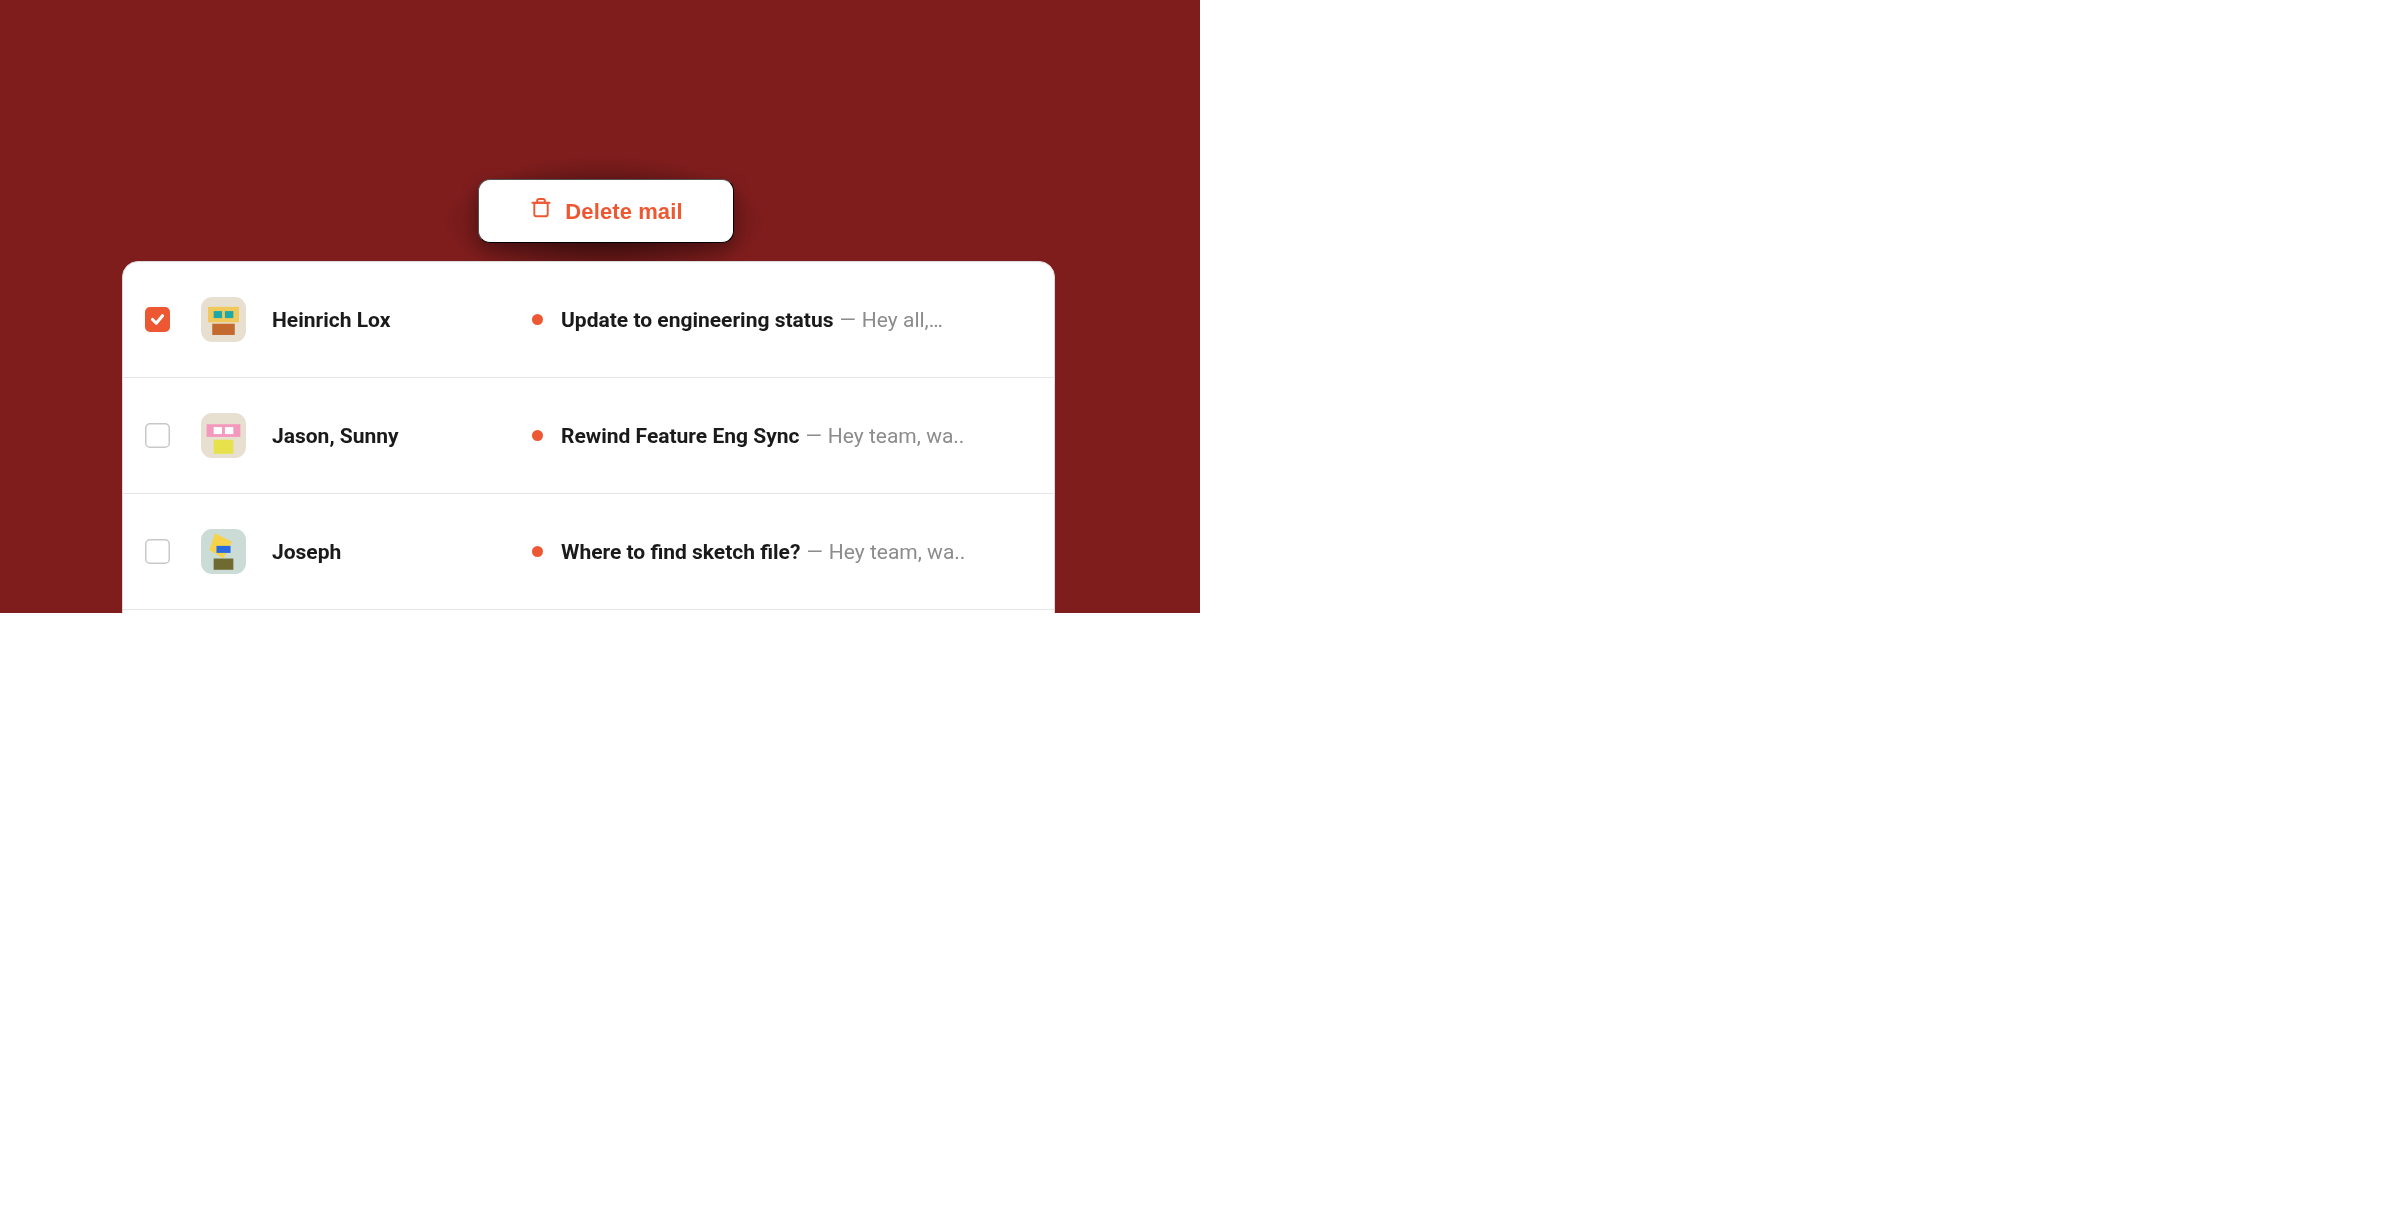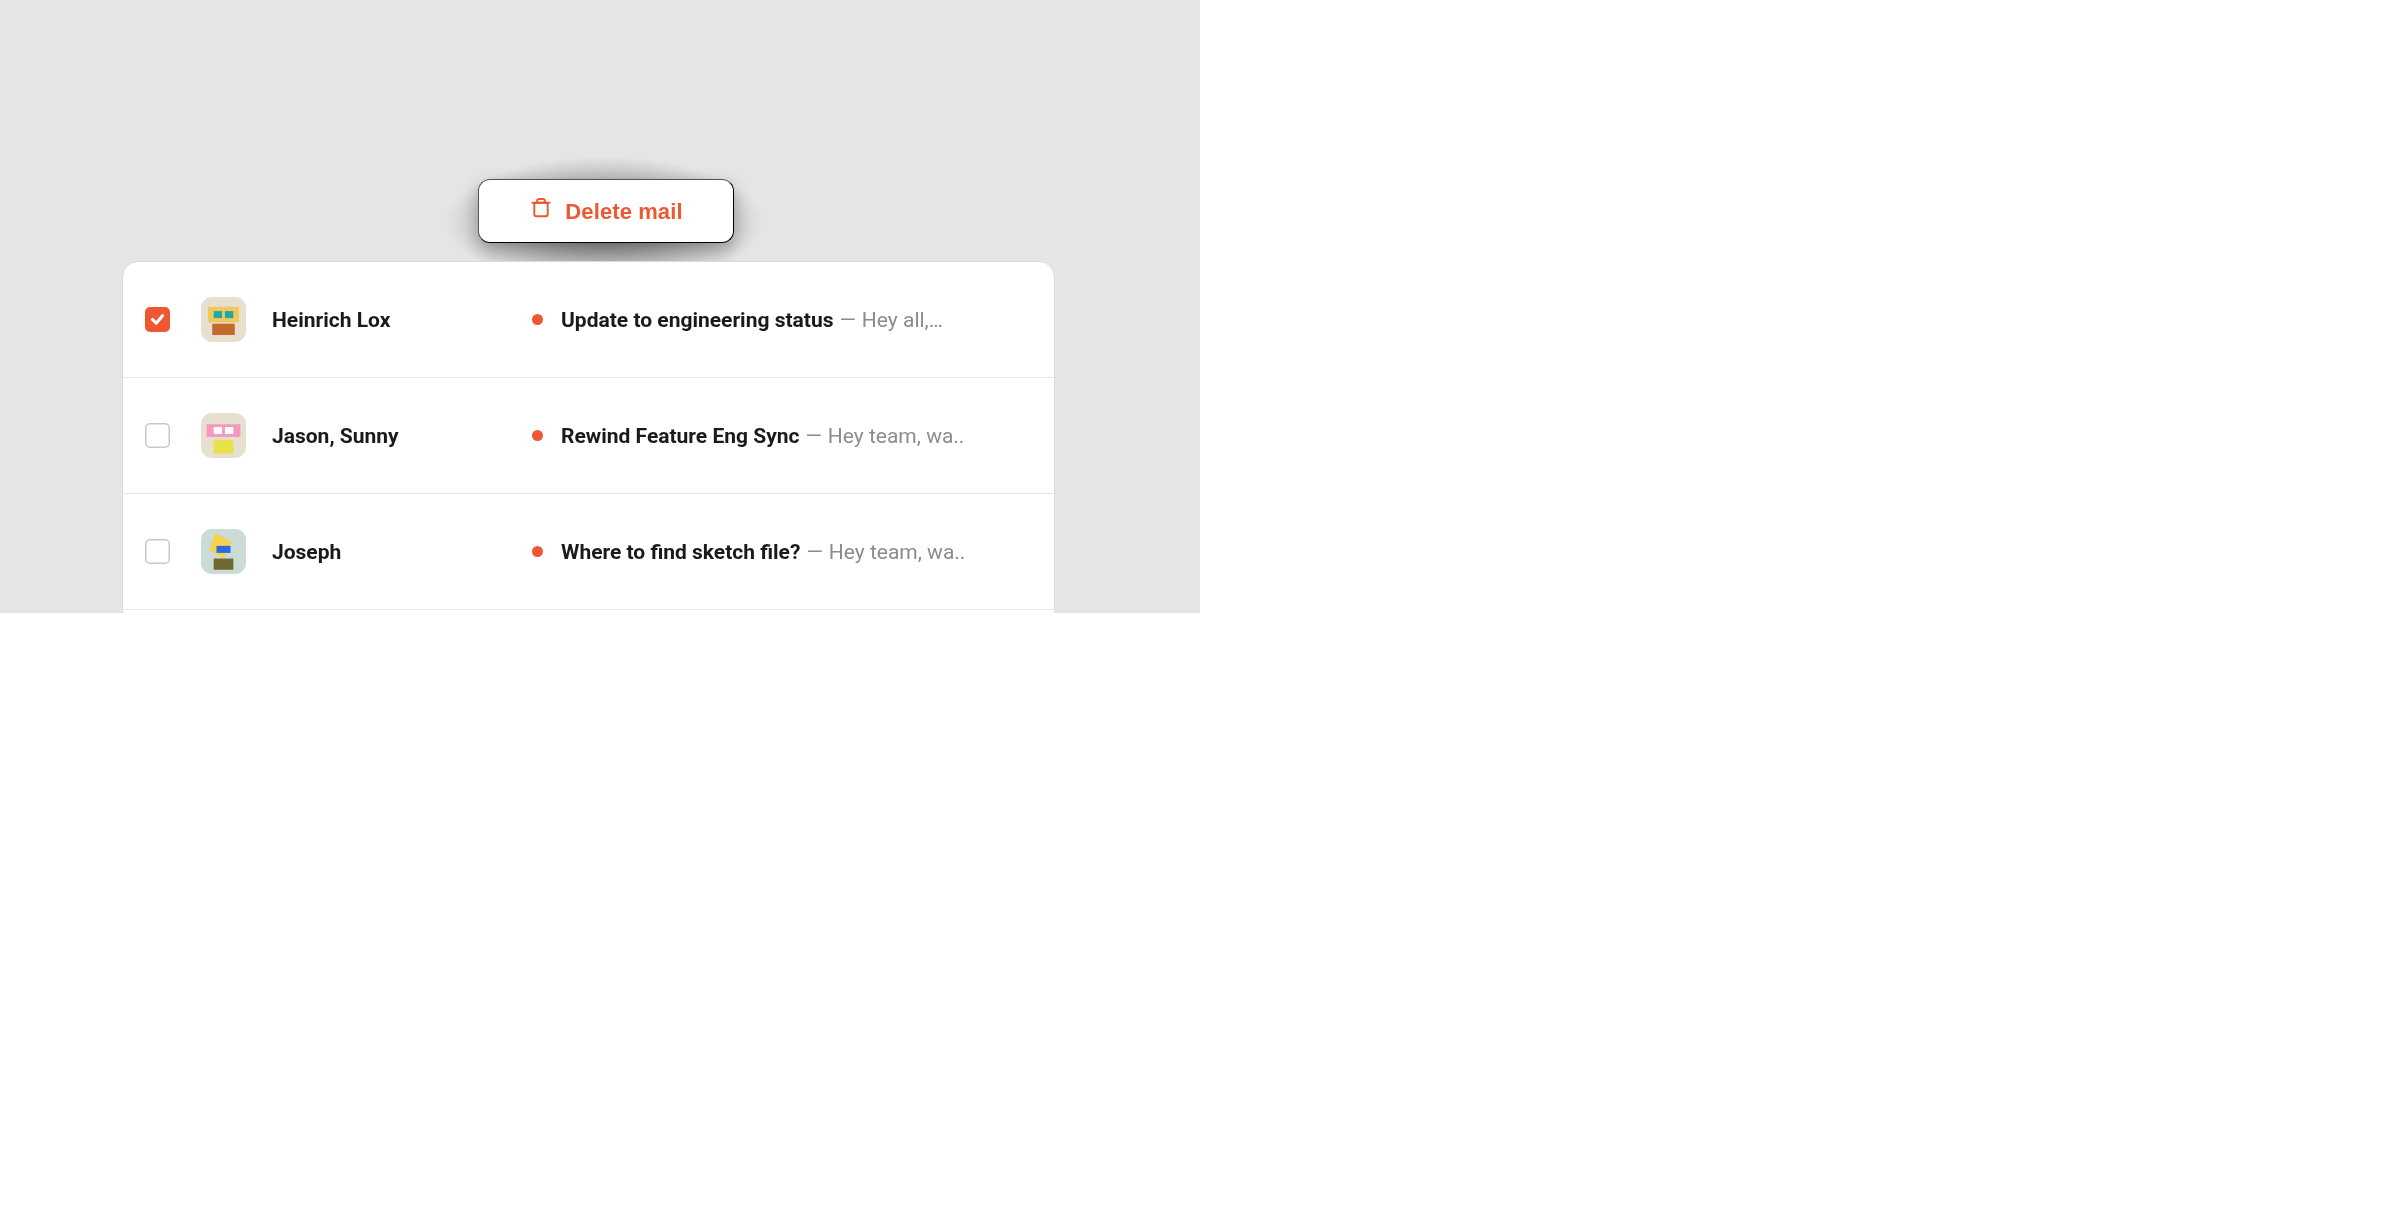--- a/index.html
+++ b/index.html
@@ -14,21 +14,21 @@
     --muted:#8C8C8C;
     --line:#E6E6E6;
   }
   *{box-sizing:border-box}
   body{margin:0;background:#fff;font-family:-apple-system,BlinkMacSystemFont,"Segoe UI",Roboto,Helvetica,Arial,sans-serif}
   .stage{
     position:relative;
     width:calc(var(--outer-w)*var(--scale));
     height:calc(var(--outer-h)*var(--scale));
     overflow:hidden;
-    background:#e5e5e5;
+    background:#7f1d1d;
   }
   .stage-inner{
     position:absolute;top:0;left:0;
     width:var(--outer-w);height:var(--outer-h);
     transform:scale(var(--scale));transform-origin:top left;
   }
 
   
   .halo{
     position:absolute;top:312px;left:886px;width:644px;height:264px;

